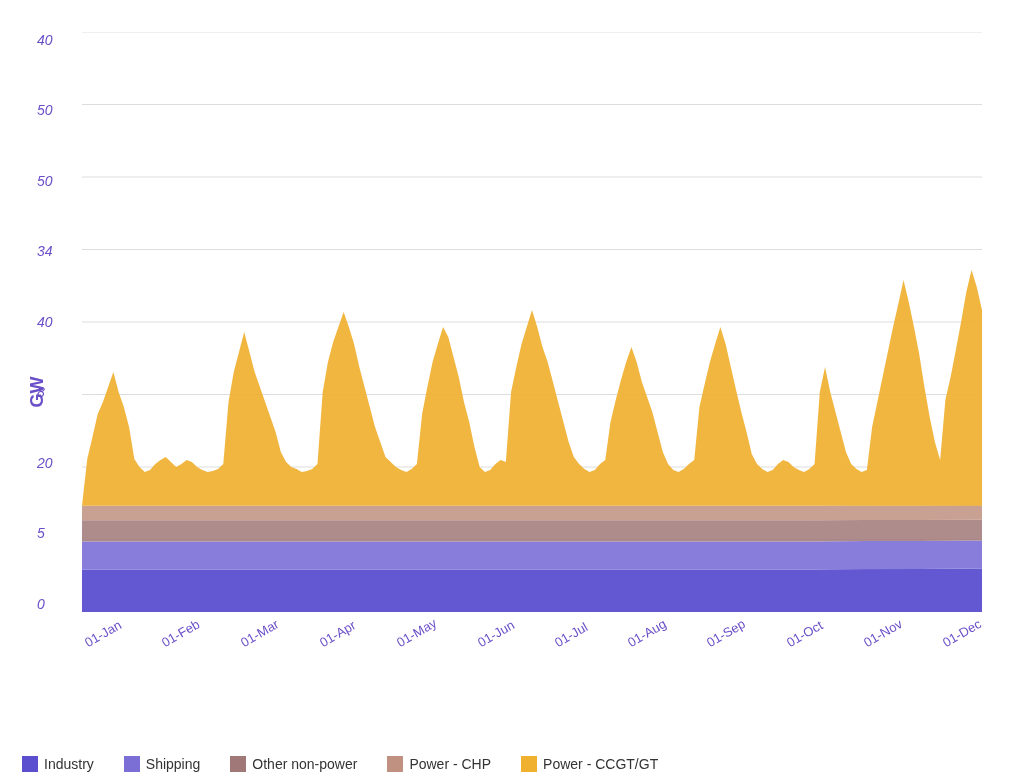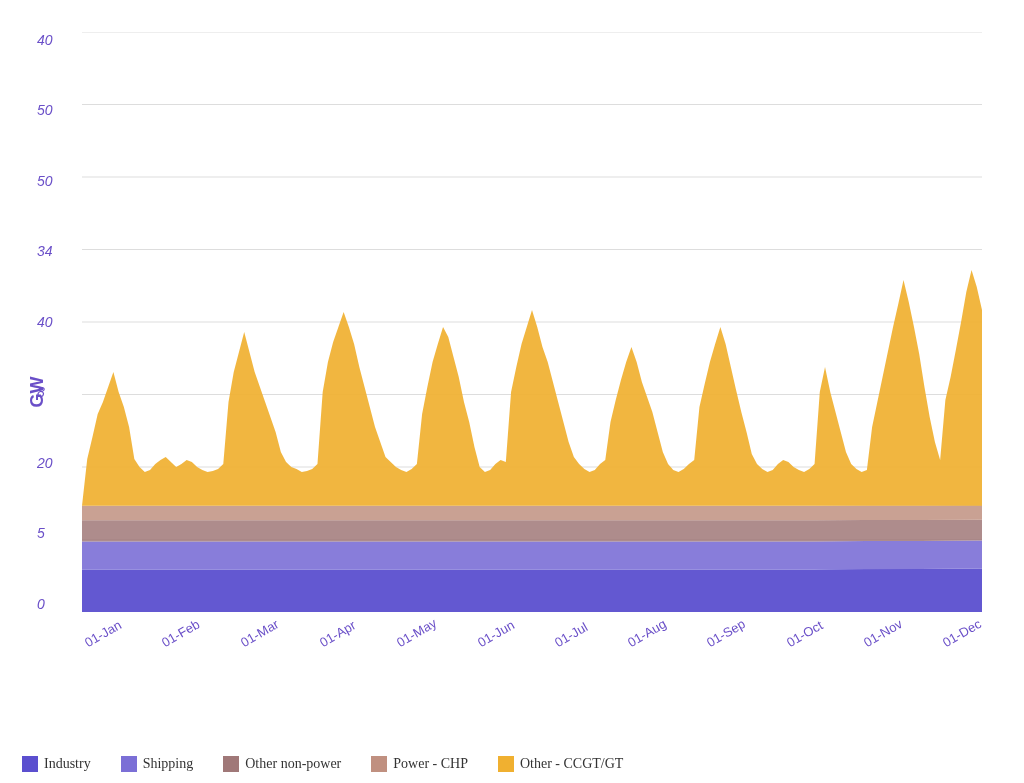--- a/index.html
+++ b/index.html
@@ -66,21 +66,20 @@
     }
     .legend {
       position: absolute;
       bottom: 0;
       left: 0;
       right: 0;
       display: flex;
       flex-wrap: wrap;
       gap: 8px 30px;
       padding-top: 10px;
-      font-family: Liberation Serif, serif;
     }
     .legend-item {
       display: flex;
       align-items: center;
       gap: 6px;
       font-size: 14px;
       color: #333;
     }
     .legend-swatch {
       width: 16px;
@@ -490,16 +489,16 @@
     <div class="legend-item">
       <div class="legend-swatch" style="background:#a07878;"></div>
       <span>Other non-power</span>
     </div>
     <div class="legend-item">
       <div class="legend-swatch" style="background:#c09080;"></div>
       <span>Power - CHP</span>
     </div>
     <div class="legend-item">
       <div class="legend-swatch" style="background:#f0b030;"></div>
-      <span>Other - CCGT/GT</span>
+      <span>Power - CCGT/GT</span>
     </div>
   </div>
 </div>
 
 </body></html>

